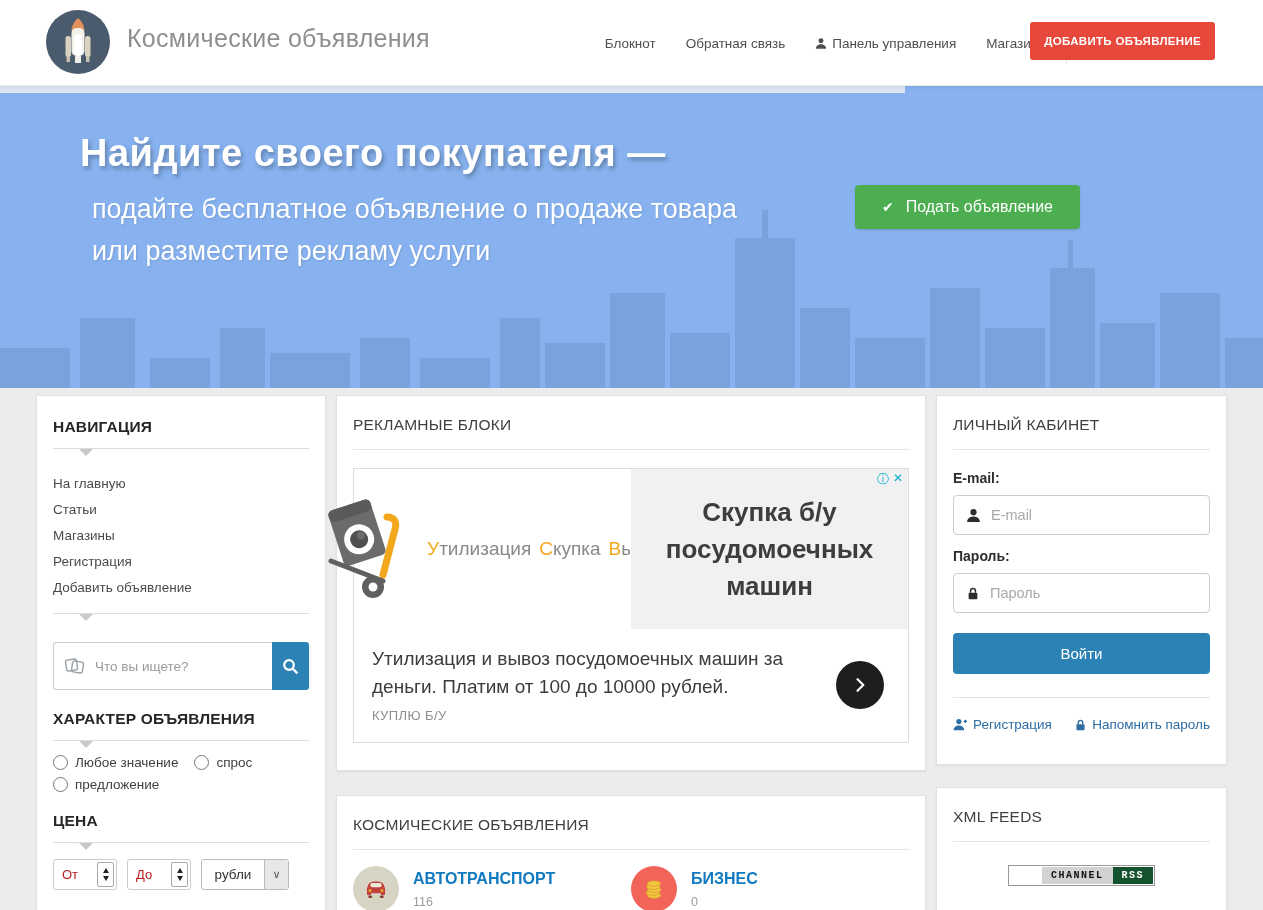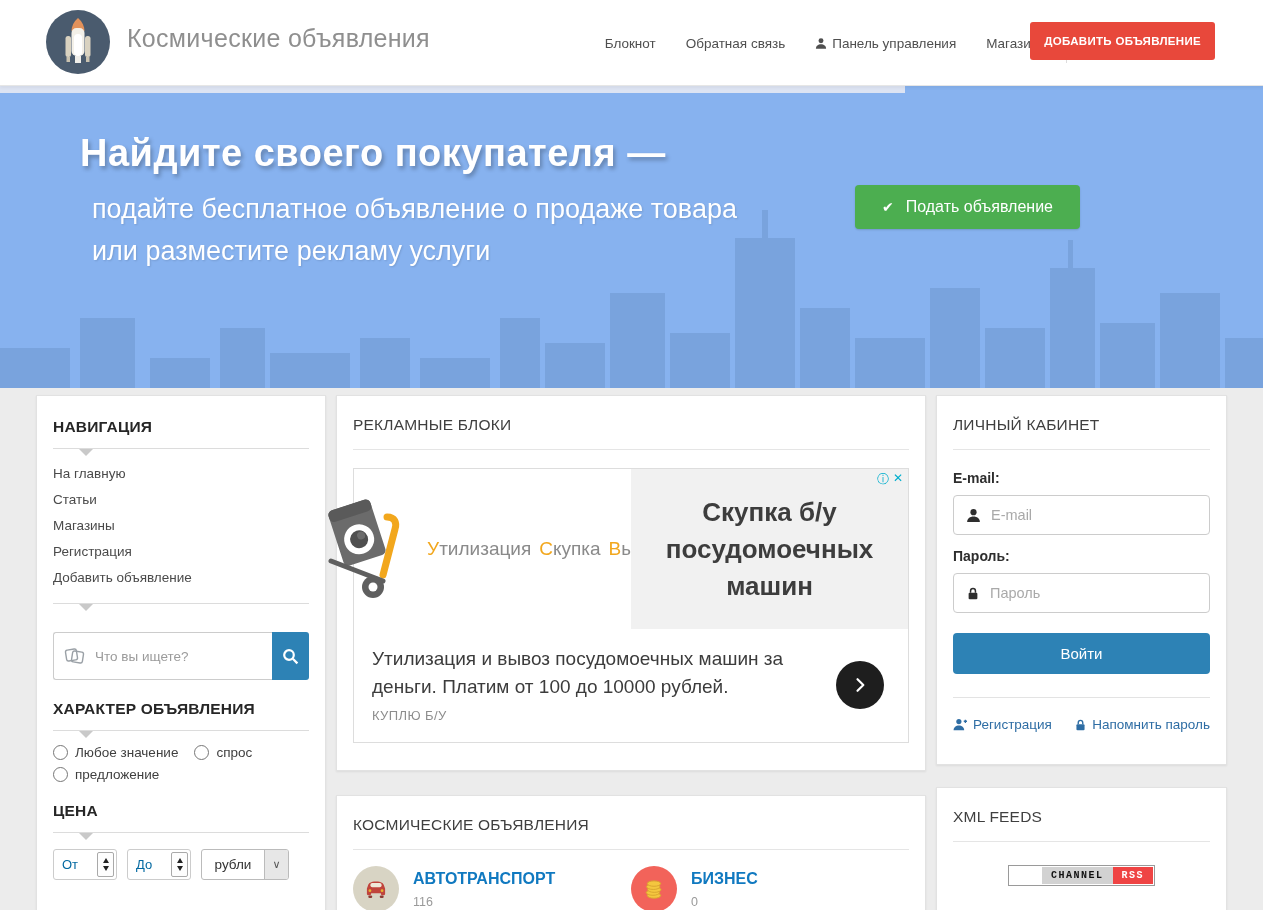--- a/index.html
+++ b/index.html
@@ -41,41 +41,41 @@
   .mid-card1   { left:336px; top:395px; width:590px; height:376px; }
   .mid-card2   { left:336px; top:795px; width:590px; height:200px; }
   .right-card1 { left:936px; top:395px; width:291px; height:370px; padding:0 16px; }
   .right-card2 { left:936px; top:787px; width:291px; height:128px; }
 
   
   .side-h { font-size:15.5px; font-weight:bold; color:#262626; letter-spacing:.2px; display:flex;
             align-items:flex-end; justify-content:space-between; }
   .rule { border-top:1px solid #dcdcdc; margin-top:12px; position:relative; }
   .rule::after { content:""; position:absolute; left:26px; top:0; border:7px solid transparent; border-top-color:#c9c9c9; }
-  .snav { margin-top:12px; }
+  .snav { margin-top:22px; }
   .snav-item { font-size:13.5px; color:#4a4a4a; line-height:26px; cursor:pointer; }
   .mt14{margin-top:14px;} .mt20{margin-top:20px;}
 
   .search-row { margin-top:28px; display:flex; height:48px; }
   .search-box { flex:1; border:1px solid #ccc; border-right:none; border-radius:3px 0 0 3px; background:#fff;
                 display:flex; align-items:center; padding-left:9px; gap:8px; }
   .search-box input { border:none; outline:none; flex:1; font-size:13.5px; color:#444; min-width:0;
                       font-family:"Liberation Sans", sans-serif; }
   .search-box input::placeholder { color:#9b9b9b; }
   .search-btn { width:40px; background:#2d82b5; border:none; border-radius:0 3px 3px 0; cursor:pointer;
                 display:flex; align-items:center; justify-content:center; }
 
   .radios { margin-top:14px; display:flex; flex-wrap:wrap; column-gap:16px; row-gap:7px; }
   .radio-item { display:flex; align-items:center; gap:7px; font-size:13.5px; color:#3f3f3f; cursor:pointer; }
   .radio-item input { width:15px; height:15px; accent-color:#777; }
 
   .price-row { margin-top:16px; display:flex; gap:10px; }
   .numbox { width:64px; height:31px; border:1px solid #ccc; border-radius:3px; display:flex; align-items:center;
             padding:2px; background:#fff; }
-  .numbox .ph { flex:1; padding-left:6px; font-size:13px; color:#0369a1; }
+  .numbox .ph { flex:1; padding-left:6px; font-size:13px; color:#b91c1c; }
   .spin { width:17px; height:25px; border:1px solid #a9a9a9; border-radius:2px; display:flex; flex-direction:column;
           align-items:center; justify-content:center; gap:3px; background:#fdfdfd; cursor:pointer; }
   .tri-up { width:0; height:0; border-left:3.5px solid transparent; border-right:3.5px solid transparent; border-bottom:5px solid #222; }
   .tri-dn { width:0; height:0; border-left:3.5px solid transparent; border-right:3.5px solid transparent; border-top:5px solid #222; }
   .selbox { width:88px; height:31px; border:1px solid #bbb; border-radius:3px; display:flex; align-items:center;
             background:#fff; overflow:hidden; cursor:pointer; }
   .selbox .sval { flex:1; text-align:center; font-size:13.5px; color:#333; }
   .selbox .scaret { width:24px; height:100%; background:#e7e7e7; border-left:1px solid #bbb; display:flex;
                     align-items:center; justify-content:center; color:#555; font-size:11px; }
 
@@ -116,21 +116,21 @@
                border:none; border-radius:4px; cursor:pointer; }
   .login-div { margin-top:23px; border-top:1px solid #e3e3e3; }
   .login-links { margin-top:19px; display:flex; justify-content:space-between; }
   .login-link { font-size:13.5px; color:#2e6da4; display:flex; align-items:center; gap:5px; cursor:pointer; }
 
   
   .badge-wrap { display:flex; justify-content:center; margin-top:23px; }
   .rss-badge { display:inline-flex; border:1px solid #9a9a9a; background:#fff; padding:1px; cursor:pointer; }
   .rss-left { background:#d2d2d2; color:#101010; font-size:10px; font-weight:bold; letter-spacing:1.5px;
               padding:3px 9px; font-family:"Liberation Mono", monospace;margin-left:32px; }
-  .rss-right { background:#ef4444; color:#fff; font-size:10px; font-weight:bold; letter-spacing:1.5px;
+  .rss-right { background:#14532d; color:#fff; font-size:10px; font-weight:bold; letter-spacing:1.5px;
                padding:3px 9px; font-family:"Liberation Mono", monospace; }
 
   svg { display:block; }
 </style>
 </head>
 <body>
 
 <div class="header">
   <div class="logo-wrap">
     <svg width="64" height="64" viewBox="0 0 64 64">

